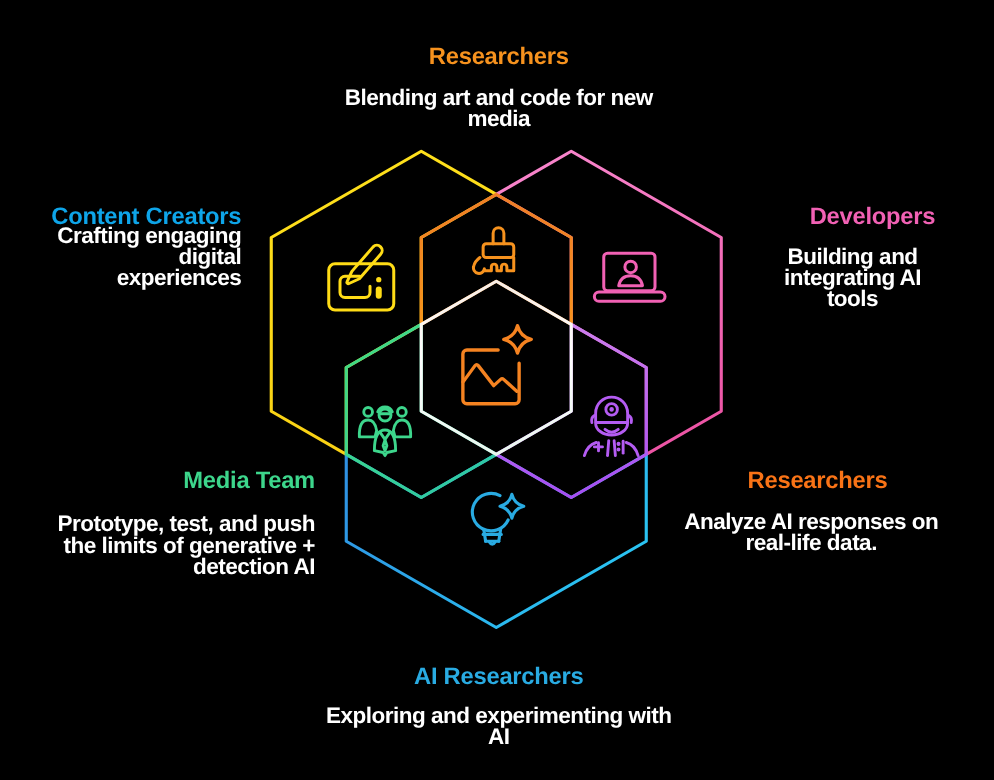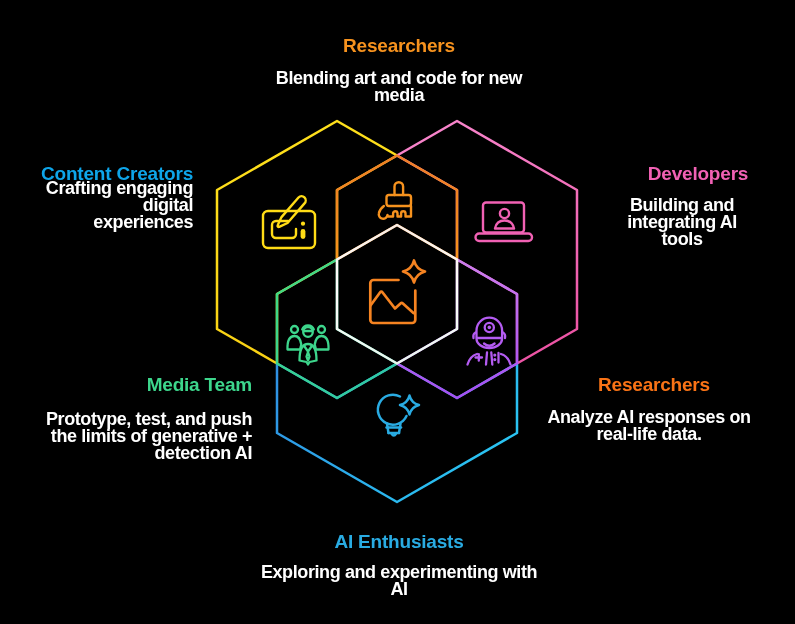--- a/index.html
+++ b/index.html
@@ -159,17 +159,17 @@
 
   <div class="group-title ta-r t-media" style="color: rgb(61, 214, 140); text-align: right;">Media Team</div>
   <div class="group-desc ta-r d-media">Prototype, test, and push
 the limits of generative +
 detection AI</div>
 
   <div class="group-title ta-l t-researchers" style="color: #f97316;">Researchers</div>
   <div class="group-desc ta-l d-researchers">Analyze AI responses on
 real-life data.</div>
 
-  <div class="group-title ta-c t-enthusiasts" style="color: rgb(41, 171, 226);">AI Enthusiasts</div>
+  <div class="group-title ta-c t-enthusiasts" style="color: rgb(41, 171, 226);">AI Researchers</div>
   <div class="group-desc ta-c d-enthusiasts">Exploring and experimenting with
 AI</div>
 
 </div>
 
 </body></html>

